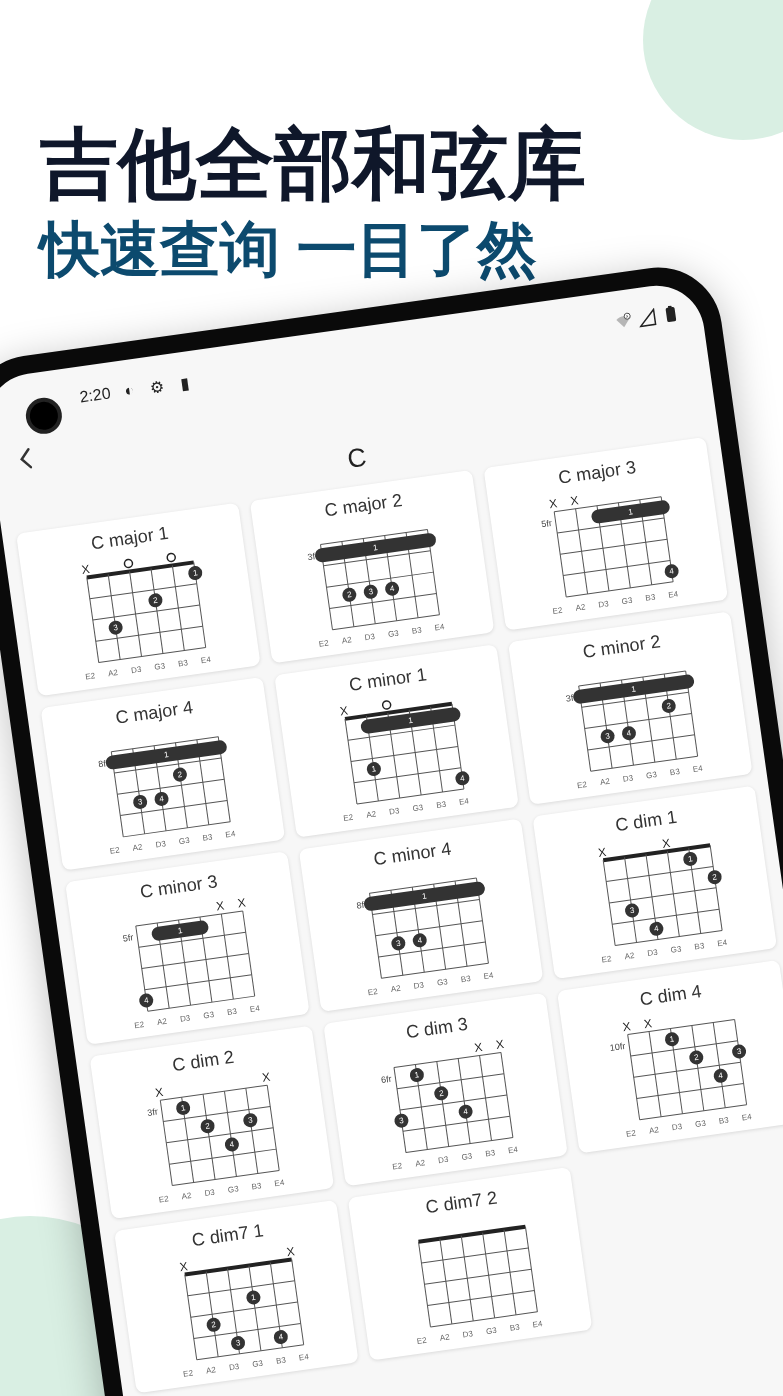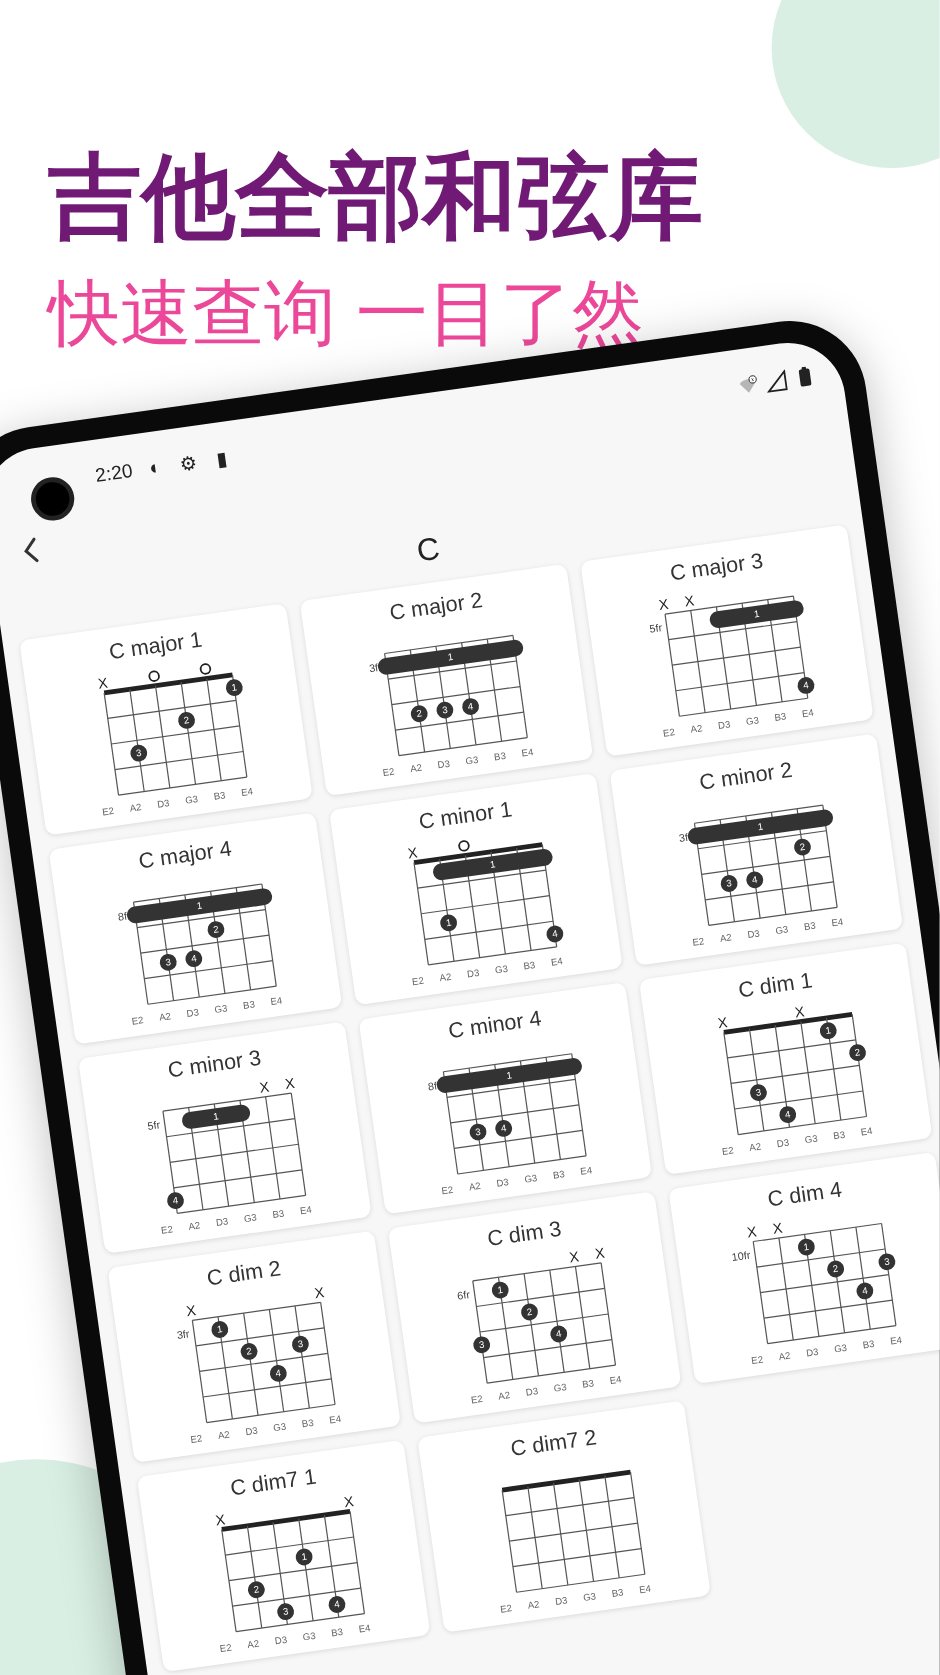--- a/index.html
+++ b/index.html
@@ -32,30 +32,30 @@
 .headline {
   position: absolute;
   top: 120px;
   left: 40px;
   right: 40px;
   z-index: 2;
 }
 .headline h1 {
   font-size: 78px;
   font-weight: 700;
-  color: #701a75;
+  color: #0f172a;
   line-height: 1.15;
   font-family: Liberation Serif, serif;
 }
 .headline h2 {
   font-size: 60px;
-  font-weight: 400;
-  color: #ec4899;
+  font-weight: 700;
+  color: #0c4a6e;
   line-height: 1.2;
-  margin-top: 16px;
+  margin-top: 4px;
 }
 .phone {
   position: absolute;
   top: 365px;
   left: -40px;
   width: 760px;
   height: 1400px;
   transform: rotate(-8deg);
   transform-origin: top left;
   z-index: 3;

